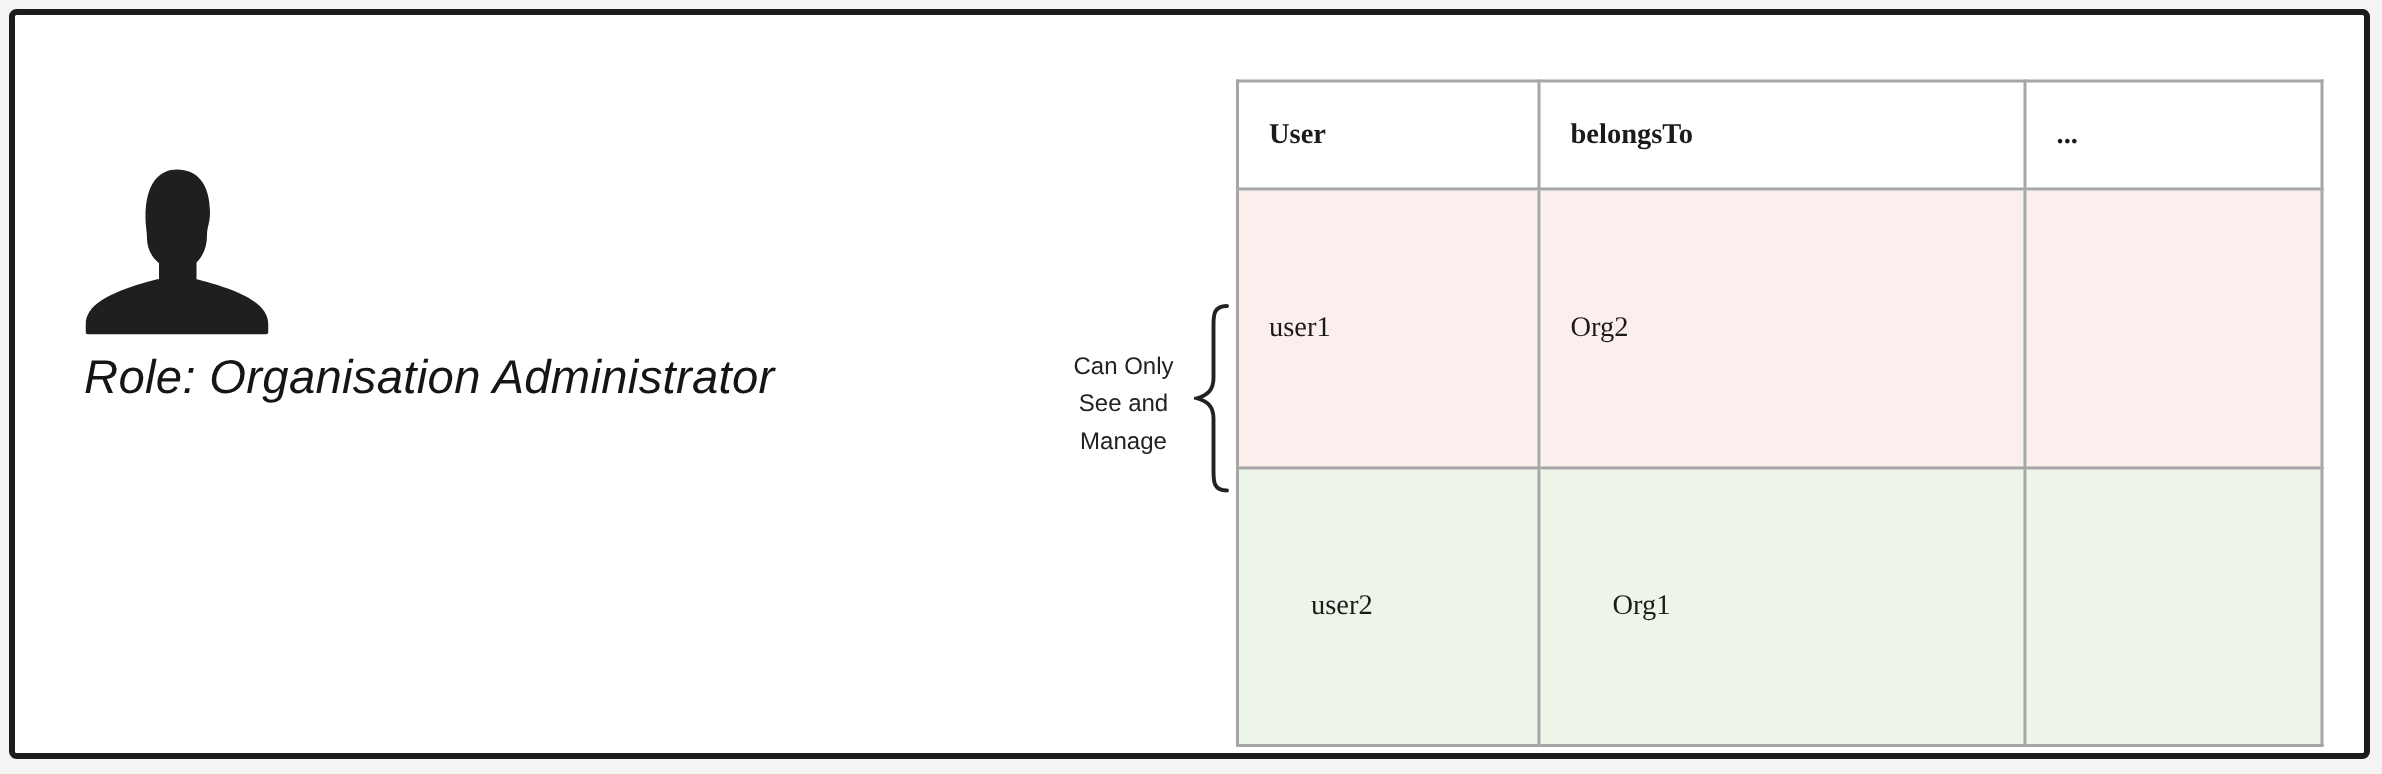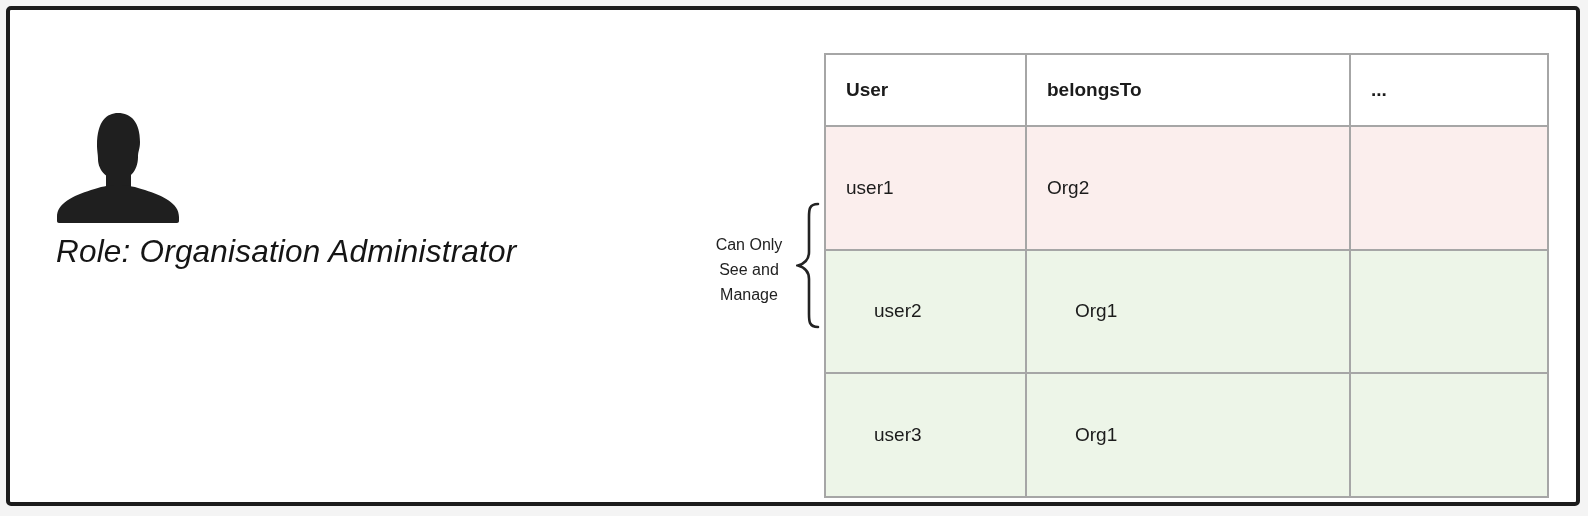--- a/index.html
+++ b/index.html
@@ -66,20 +66,21 @@
   .user-table {
     position: absolute;
     left: 814px;
     top: 43px;
     width: 723px;
     height: 445px;
     border-collapse: collapse;
     table-layout: fixed;
     font-size: 19px;
     color: #1b1b1b;
+    font-family: Liberation Serif, serif;
   }
   .user-table th, .user-table td {
     border: 2px solid var(--grid-border, #a6a6a6);
     padding: 0 0 0 20px;
     text-align: left;
     vertical-align: middle;
     overflow: hidden;
   }
   .user-table thead tr { height: 72px; }
   .user-table th {
@@ -157,22 +158,17 @@
           <tr class="row-excluded">
             <td>user1</td>
             <td>Org2</td>
             <td></td>
           </tr>
           <tr class="row-managed">
             <td>user2</td>
             <td>Org1</td>
             <td></td>
           </tr>
-          <tr class="row-managed">
-            <td>user3</td>
-            <td>Org1</td>
-            <td></td>
-          </tr>
         </tbody>
     </table>
 
   </div>
 </div>
 
 </body></html>

